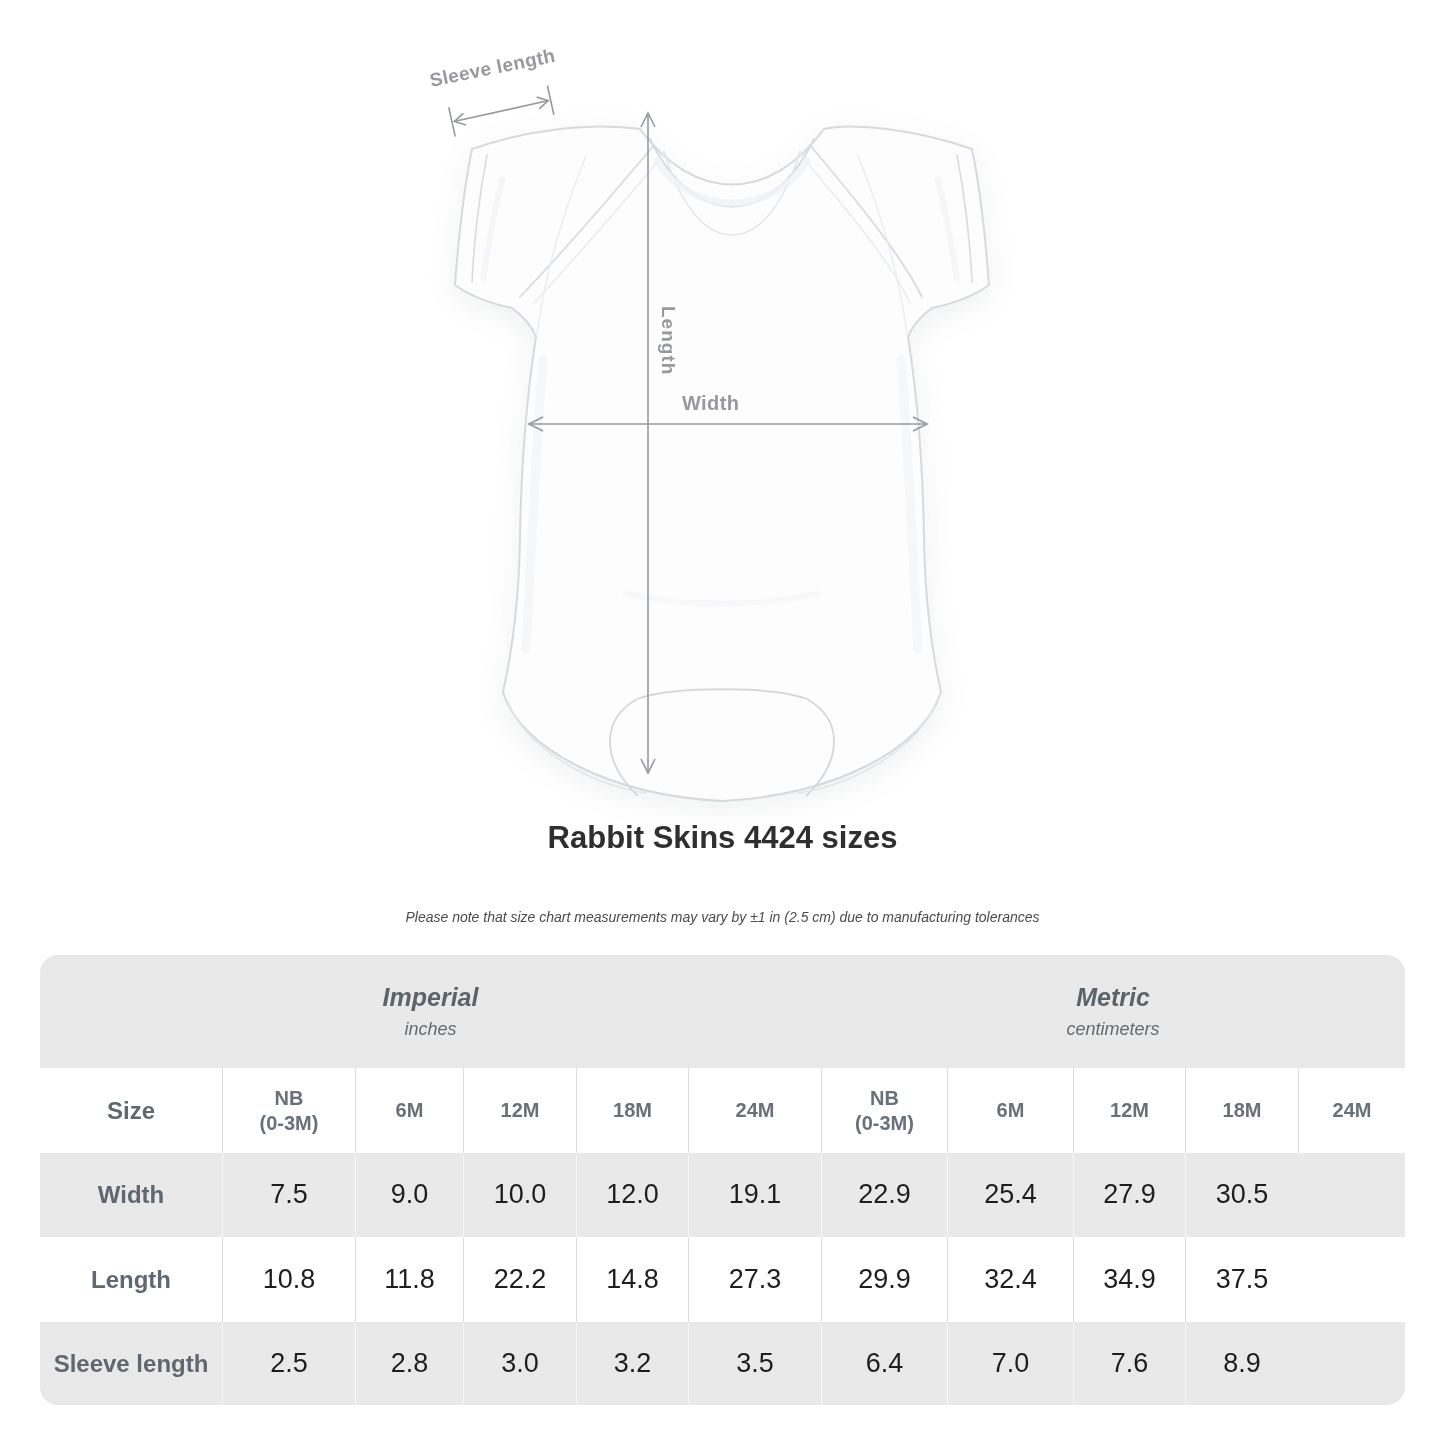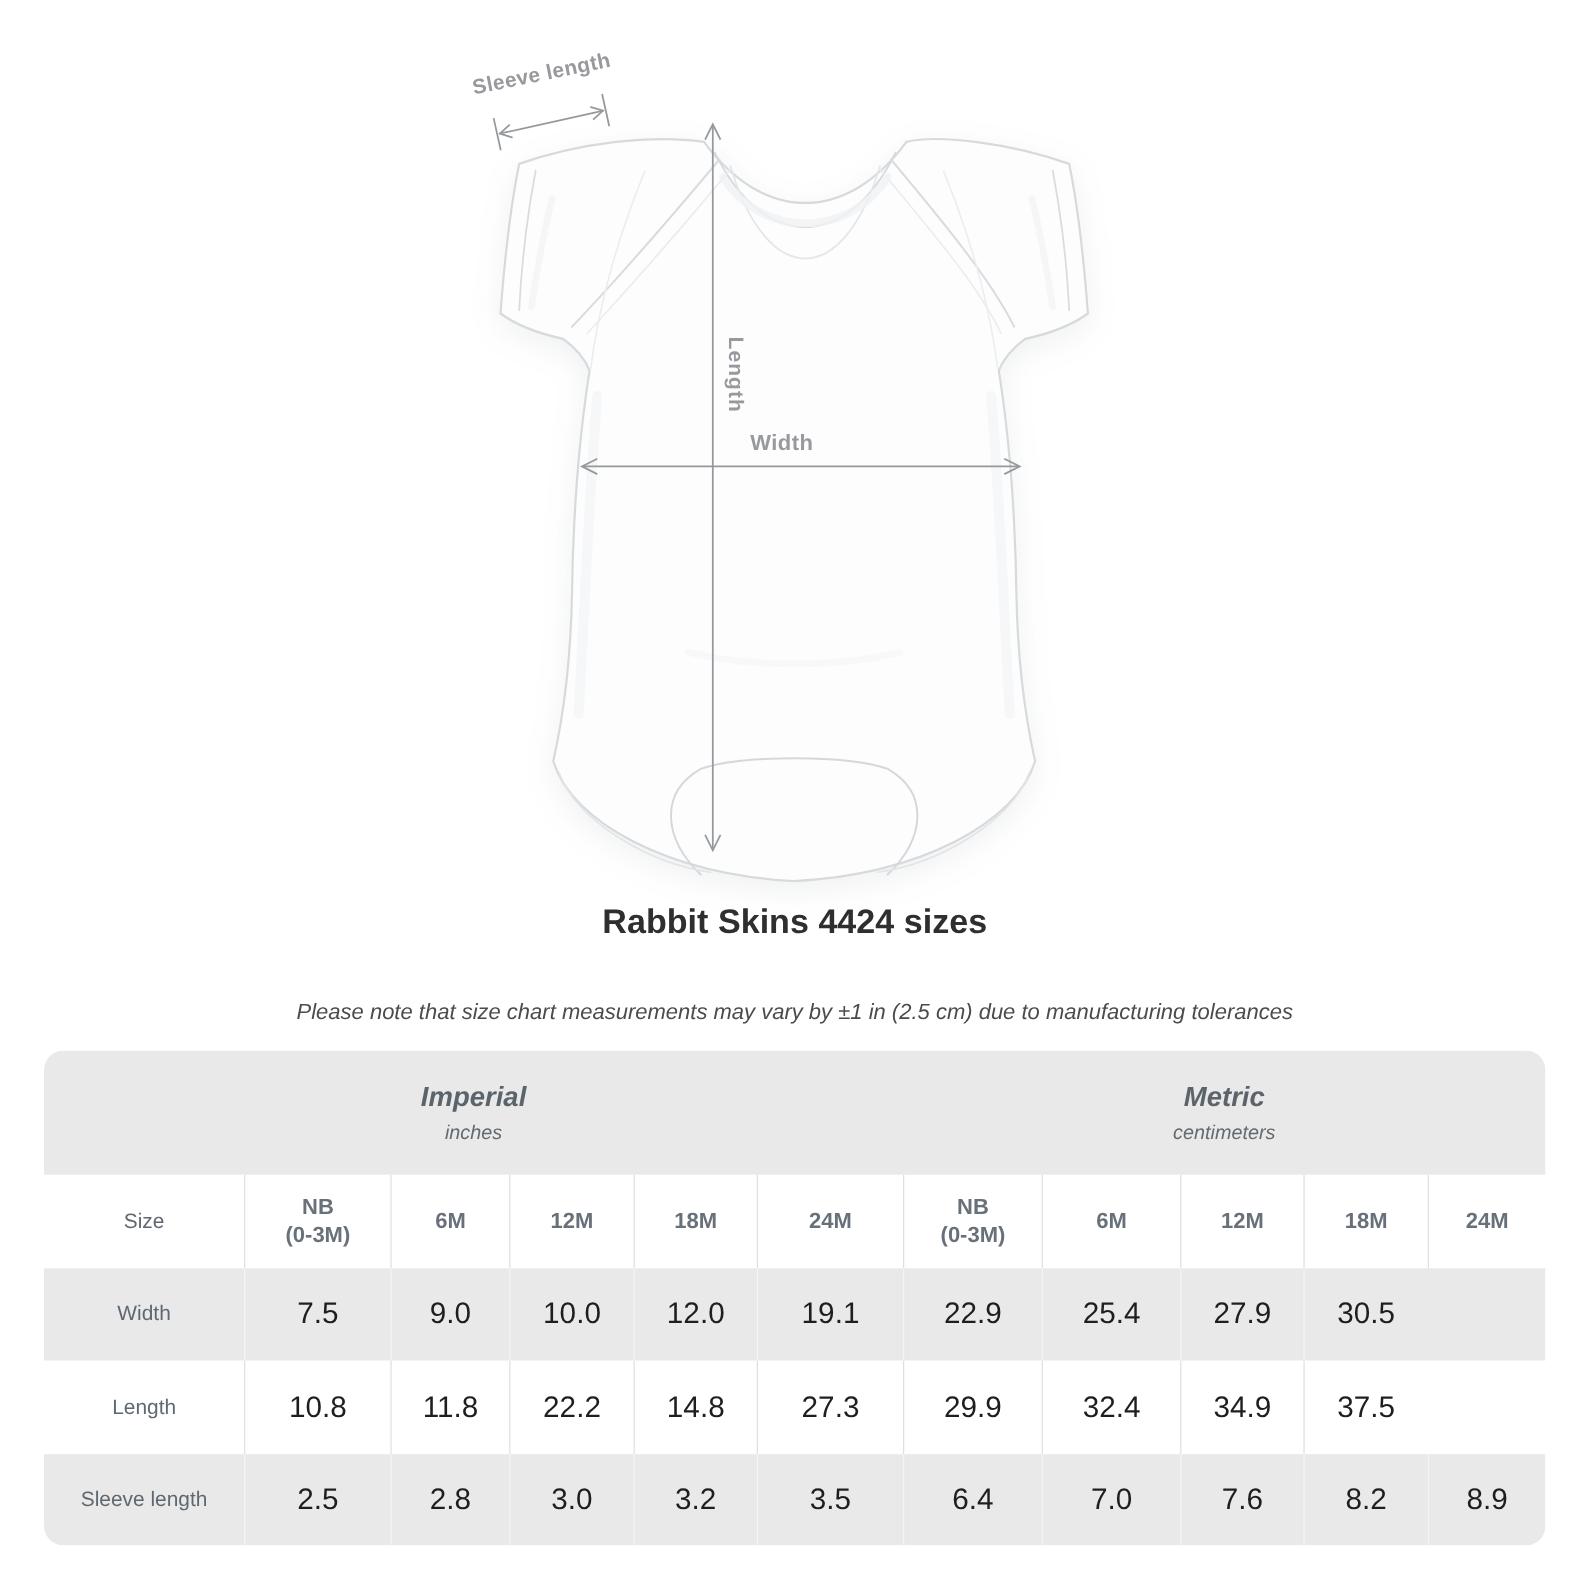--- a/index.html
+++ b/index.html
@@ -21,21 +21,21 @@
   .lbl-length { left:679px; top:306px; font-size:19px; letter-spacing:1px; transform:rotate(90deg); transform-origin:0 0; }
   .lbl-width  { left:682px; top:392px; font-size:20px; }
 
   
   .page-title {
     position:absolute; left:0; top:820px; width:100%; text-align:center;
     font-size:31px; font-weight:700; color:#2f2f2f;
   }
   .page-subtitle {
     position:absolute; left:0; top:909px; width:100%; text-align:center;
-    font-size:20px; font-style:italic; color:#4b4b4b;
+    font-size:14px; font-style:italic; color:#4b4b4b;
   }
 
   
   .size-table {
     position:absolute; left:40px; top:955px; width:1365px; height:450px;
     border-radius:18px; overflow:hidden;
   }
   .band { height:113px; background:#e9e9e9; display:flex; }
   .band .group { display:flex; flex-direction:column; align-items:center; justify-content:center; gap:7px; }
   .g-imp { width:781px; }
@@ -45,21 +45,21 @@
 
   .trow { display:grid; grid-template-columns:182px 133px 108px 113px 112px 133px 126px 126px 112px 113px 107px; }
   .r85 { height:85px; } .r84 { height:84px; } .r83 { height:83px; }
   .cell { display:flex; flex-direction:column; align-items:center; justify-content:center; line-height:1.25; }
   .row-white { background:#ffffff; }
   .row-white .cell + .cell { border-left:1px solid #dcdcdc; }
   .row-gray { background:#e9e9e9; }
   .row-gray .cell + .cell { border-left:1px solid #f6f6f6; }
 
   .col-h span { font-size:20px; font-weight:700; color:#68707a; }
-  .size-label, .row-label { font-size:19px; font-weight:400; color:#5f6871; }
+  .size-label, .row-label { font-size:24px; font-weight:700; color:#5f6871; }
   .value { font-size:27px; color:#1e1e1e; }
 </style>
 </head>
 <body>
 
 <div class="stage">
 
   <div class="figure">
 
     <svg class="garment-svg" viewBox="0 0 560 710">
@@ -280,21 +280,18 @@
       <div class="cell">
           <span class="value">6.4</span>
         </div>
       <div class="cell">
           <span class="value">7.0</span>
         </div>
       <div class="cell">
           <span class="value">7.6</span>
         </div>
       <div class="cell">
-          <span class="value">8.2</span>
-        </div>
-      <div class="cell">
           <span class="value">8.9</span>
         </div>
     </div>
 
   </div>
 </div>
 
 </body></html>

